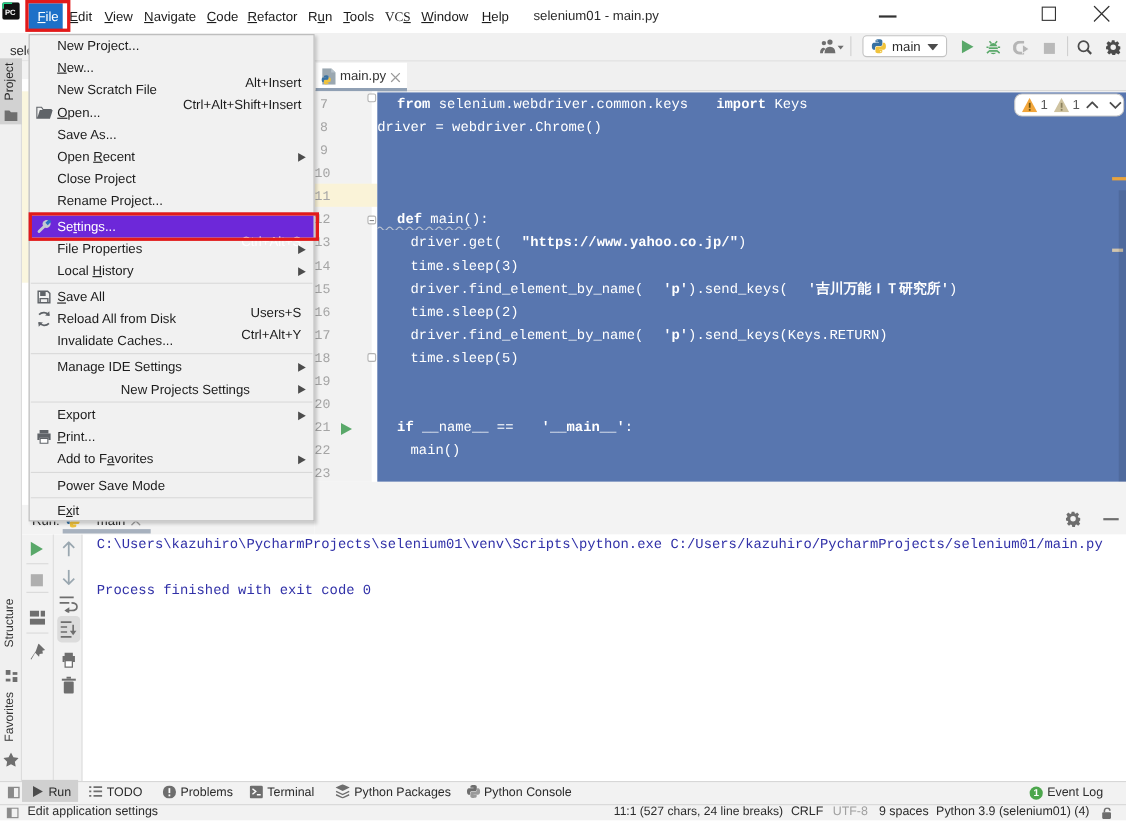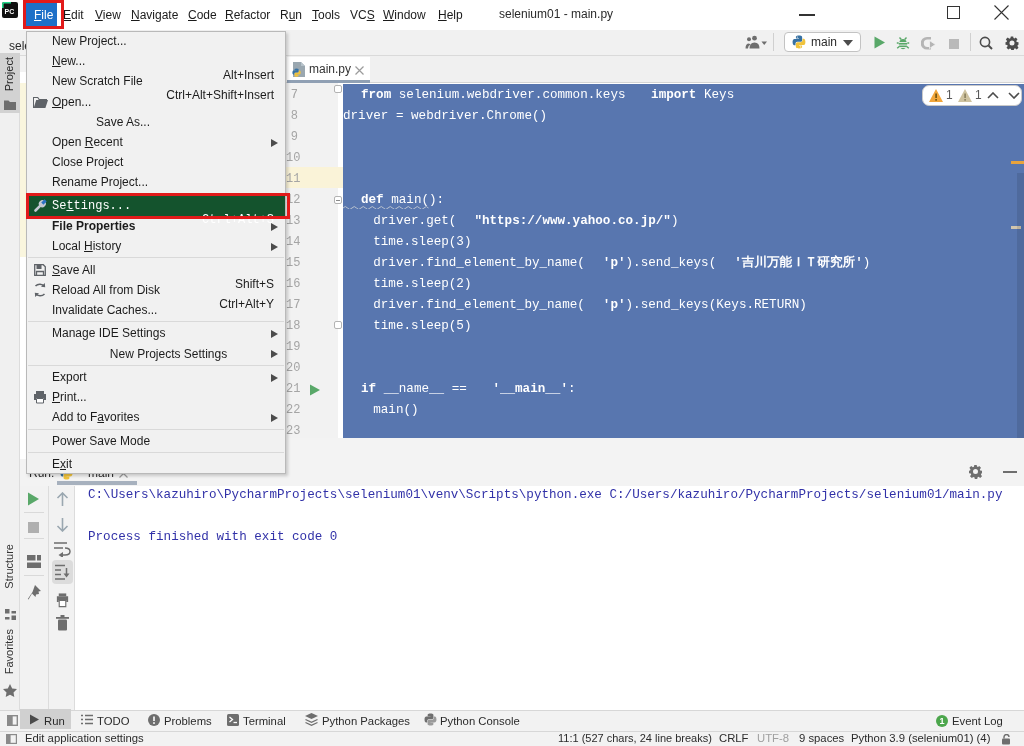--- a/index.html
+++ b/index.html
@@ -5,21 +5,21 @@
   * { margin:0; padding:0; box-sizing:border-box; }
   html,body { width:1024px; height:746px; overflow:hidden; }
   body { font-family:"Liberation Sans", sans-serif; position:relative; background:#fff; }
   .abs { position:absolute; }
   
   #titlebar { left:0; top:0; width:1024px; height:30px; background:#ffffff; }
   .menuitem { position:absolute; top:0; height:30px; line-height:30px; font-size:12px; color:#1b1b1b; }
   .menuitem u { text-decoration:underline; }
   #filehl { left:26px; top:3px; width:31px; height:25px; background:#1d70c8; }
   #filetxt { left:34px; color:#fff; }
-  #title-text { left:499px; top:0; height:28px; line-height:29px; font-size:12px; color:#2b2b2b; }
+  #title-text { left:485px; top:0; height:28px; line-height:29px; font-size:12px; color:#2b2b2b; }
   
   #toolbar { left:0; top:30px; width:1024px; height:26px; background:#f1f1f1; border-bottom:1px solid #dadada; }
   #navtext { left:9px; top:35px; height:22px; line-height:22px; font-size:12px; color:#2b2b2b; }
   
   #stripe { left:0; top:56px; width:20px; height:654px; background:#f0f0f0; border-right:1px solid #dcdcdc; }
   .vtext { position:absolute; writing-mode:vertical-rl; transform:rotate(180deg); font-size:11px; color:#262626; left:3px; }
   #projtab { left:0; top:53px; width:20px; height:60px; background:#d2d2d2; }
   
   
   #tabbar { left:286px; top:56px; width:738px; height:27px; background:#f0f0f0; border-bottom:1px solid #d4d4d4; }
@@ -47,21 +47,21 @@
   .btxt { position:absolute; font-size:11.3px; color:#2b2b2b; top:712px; height:18px; line-height:18px; }
   .stxt { position:absolute; font-size:11.3px; color:#2b2b2b; top:731px; height:27px; line-height:15px; }
   
   #popup { left:26px; top:31px; width:260px; height:443px; background:#f1f1f1; border:1px solid #b9b9b9; box-shadow:2px 2px 3px rgba(0,0,0,0.18); z-index:50; }
   .mrow { position:absolute; left:27px; width:258px; height:20.2px; display:flex; align-items:center; font-size:12px; color:#1c1c1c; z-index:51; }
   .mrow .ic { position:absolute; left:5px; width:16px; height:16px; top:2px; }
   .mrow .lbl { margin-left:25px; }
   .mrow .sc { margin-left:auto; margin-right:11px;margin-top:28px; }
   .mrow .sub { position:absolute; right:7px; top:6.5px; width:0; height:0; border-left:7px solid #4c4c4c; border-top:4px solid transparent; border-bottom:4px solid transparent; }
   .msep { position:absolute; left:28px; width:256px; height:1px; background:#d9d9d9; z-index:51; }
-  #settingsrow { background:#14532d; color:#ffffff;font-family:Liberation Mono, monospace; }
+  #settingsrow { background:#6d28d9; color:#ffffff; }
   
   .redbox { position:absolute; border:3px solid #e21a1a; z-index:60; }
   #red1 { left:23px; top:0px; width:41px; height:29px; }
   #red2 { left:26px; top:193px; width:264px; height:26px; }
 </style>
 </head>
 <body>
   <div class="abs" id="titlebar"></div>
   <div class="abs" id="toolbar"></div>
   <div class="abs" id="bottombar"></div>
@@ -74,21 +74,21 @@
 
   <div class="abs" id="filehl"></div>
   <span class="menuitem" id="filetxt"><u>F</u>ile</span>
   <span class="menuitem" style="left:63px;"><u>E</u>dit</span>
   <span class="menuitem" style="left:95px;"><u>V</u>iew</span>
   <span class="menuitem" style="left:131px;"><u>N</u>avigate</span>
   <span class="menuitem" style="left:188px;"><u>C</u>ode</span>
   <span class="menuitem" style="left:225px;"><u>R</u>efactor</span>
   <span class="menuitem" style="left:280px;">R<u>u</u>n</span>
   <span class="menuitem" style="left:312px;"><u>T</u>ools</span>
-  <span class="menuitem" style="left:350px;">VC<u>S</u></span>
+  <span class="menuitem" style="left:350px;font-family:Liberation Serif, serif;">VC<u>S</u></span>
   <span class="menuitem" style="left:383px;"><u>W</u>indow</span>
   <span class="menuitem" style="left:438px;"><u>H</u>elp</span>
   <span class="abs" id="title-text">selenium01 - main.py</span>
 
   <svg class="abs" style="left:2px; top:2px;" width="16" height="16" viewBox="0 0 16 16">
     <rect width="16" height="16" rx="2" fill="#111"></rect>
     <path d="M0 2 Q0 0 2 0 L9 0 L9 1.6 L2 1.6 Q1.6 1.6 1.6 2 L1.6 6 L0 6 Z" fill="#21d789"></path>
     <text x="2.5" y="12" font-size="7" font-weight="bold" fill="#fff" font-family="Liberation Sans">PC</text>
   </svg>
 
@@ -379,21 +379,21 @@
   <div class="mrow" style="top:71.4px;">
     <span class="lbl">New Scratch File</span>
     <span class="sc">Ctrl+Alt+Shift+Insert</span>
   </div>
   <div class="mrow" style="top:91.6px;">
     <span class="ic"><svg width="16" height="16" viewBox="0 0 16 16">
         <path fill="#5f6368" d="M1 3h5l1.5 2H15v1H6.8L5.5 4H2v9l2.2-7H16l-2.6 8H1z"></path>
       </svg></span>
     <span class="lbl"><u>O</u>pen...</span>
   </div>
-  <div class="mrow" style="top:111.8px;margin-left:44px;">
+  <div class="mrow" style="top:111.8px;">
     <span class="lbl">Save As...</span>
   </div>
   <div class="mrow" style="top:132px;">
     <span class="lbl">Open <u>R</u>ecent</span>
     <span class="sub"></span>
   </div>
   <div class="mrow" style="top:152.2px;">
     <span class="lbl">Close Project</span>
   </div>
   <div class="mrow" style="top:172.4px;">
@@ -404,37 +404,37 @@
     <span class="ic"><svg width="16" height="16" viewBox="0 0 16 16">
         <g transform="rotate(45 8 8)">
           <circle cx="8" cy="4.7" r="3.5" fill="#c3c9d2"></circle>
           <rect x="6.5" y="0" width="3" height="4.7" fill="#2a72c4"></rect>
           <rect x="6.7" y="6.2" width="2.6" height="9.5" rx="1.3" fill="#c3c9d2"></rect>
         </g>
       </svg></span>
     <span class="lbl">Se<u>t</u>tings...</span>
     <span class="sc">Ctrl+Alt+S</span>
   </div>
-  <div class="mrow" style="top:216px;font-weight:bold;">
+  <div class="mrow" style="top:216px;">
     <span class="lbl">File Properties</span>
     <span class="sub"></span>
   </div>
   <div class="mrow" style="top:236.2px;">
     <span class="lbl">Local <u>H</u>istory</span>
     <span class="sub"></span>
   </div>
   <div class="msep" style="top:257.4px;"></div>
   <div class="mrow" style="top:259.6px;">
     <span class="ic"><svg width="16" height="16" viewBox="0 0 16 16">
         <path fill="none" stroke="#5f6368" stroke-width="1.3" d="M2.7 2.7h8.6l2 2v8.6H2.7z"></path>
         <path fill="#5f6368" d="M4.5 3h5v4h-5zM7.5 3.4h1.4v3.2H7.5z"></path>
         <path fill="none" stroke="#5f6368" stroke-width="1.3" d="M4.5 13v-3.5h7V13"></path>
       </svg></span>
     <span class="lbl"><u>S</u>ave All</span>
-    <span class="sc">Shift+S</span>
+    <span class="sc">Users+S</span>
   </div>
   <div class="mrow" style="top:279.8px;">
     <span class="ic"><svg width="16" height="16" viewBox="0 0 16 16">
         <path fill="none" stroke="#5f6368" stroke-width="1.5" d="M12.5 4.5a6 6 0 0 0-9-.5M3.5 11.5a6 6 0 0 0 9 .5"></path>
         <path fill="#5f6368" d="M12.8 1l.4 4.2L9 4.8zM3.2 15l-.4-4.2 4.2.4z"></path>
       </svg></span>
     <span class="lbl">Reload All from Disk</span>
     <span class="sc">Ctrl+Alt+Y</span>
   </div>
   <div class="mrow" style="top:300px;align-items:center;">

